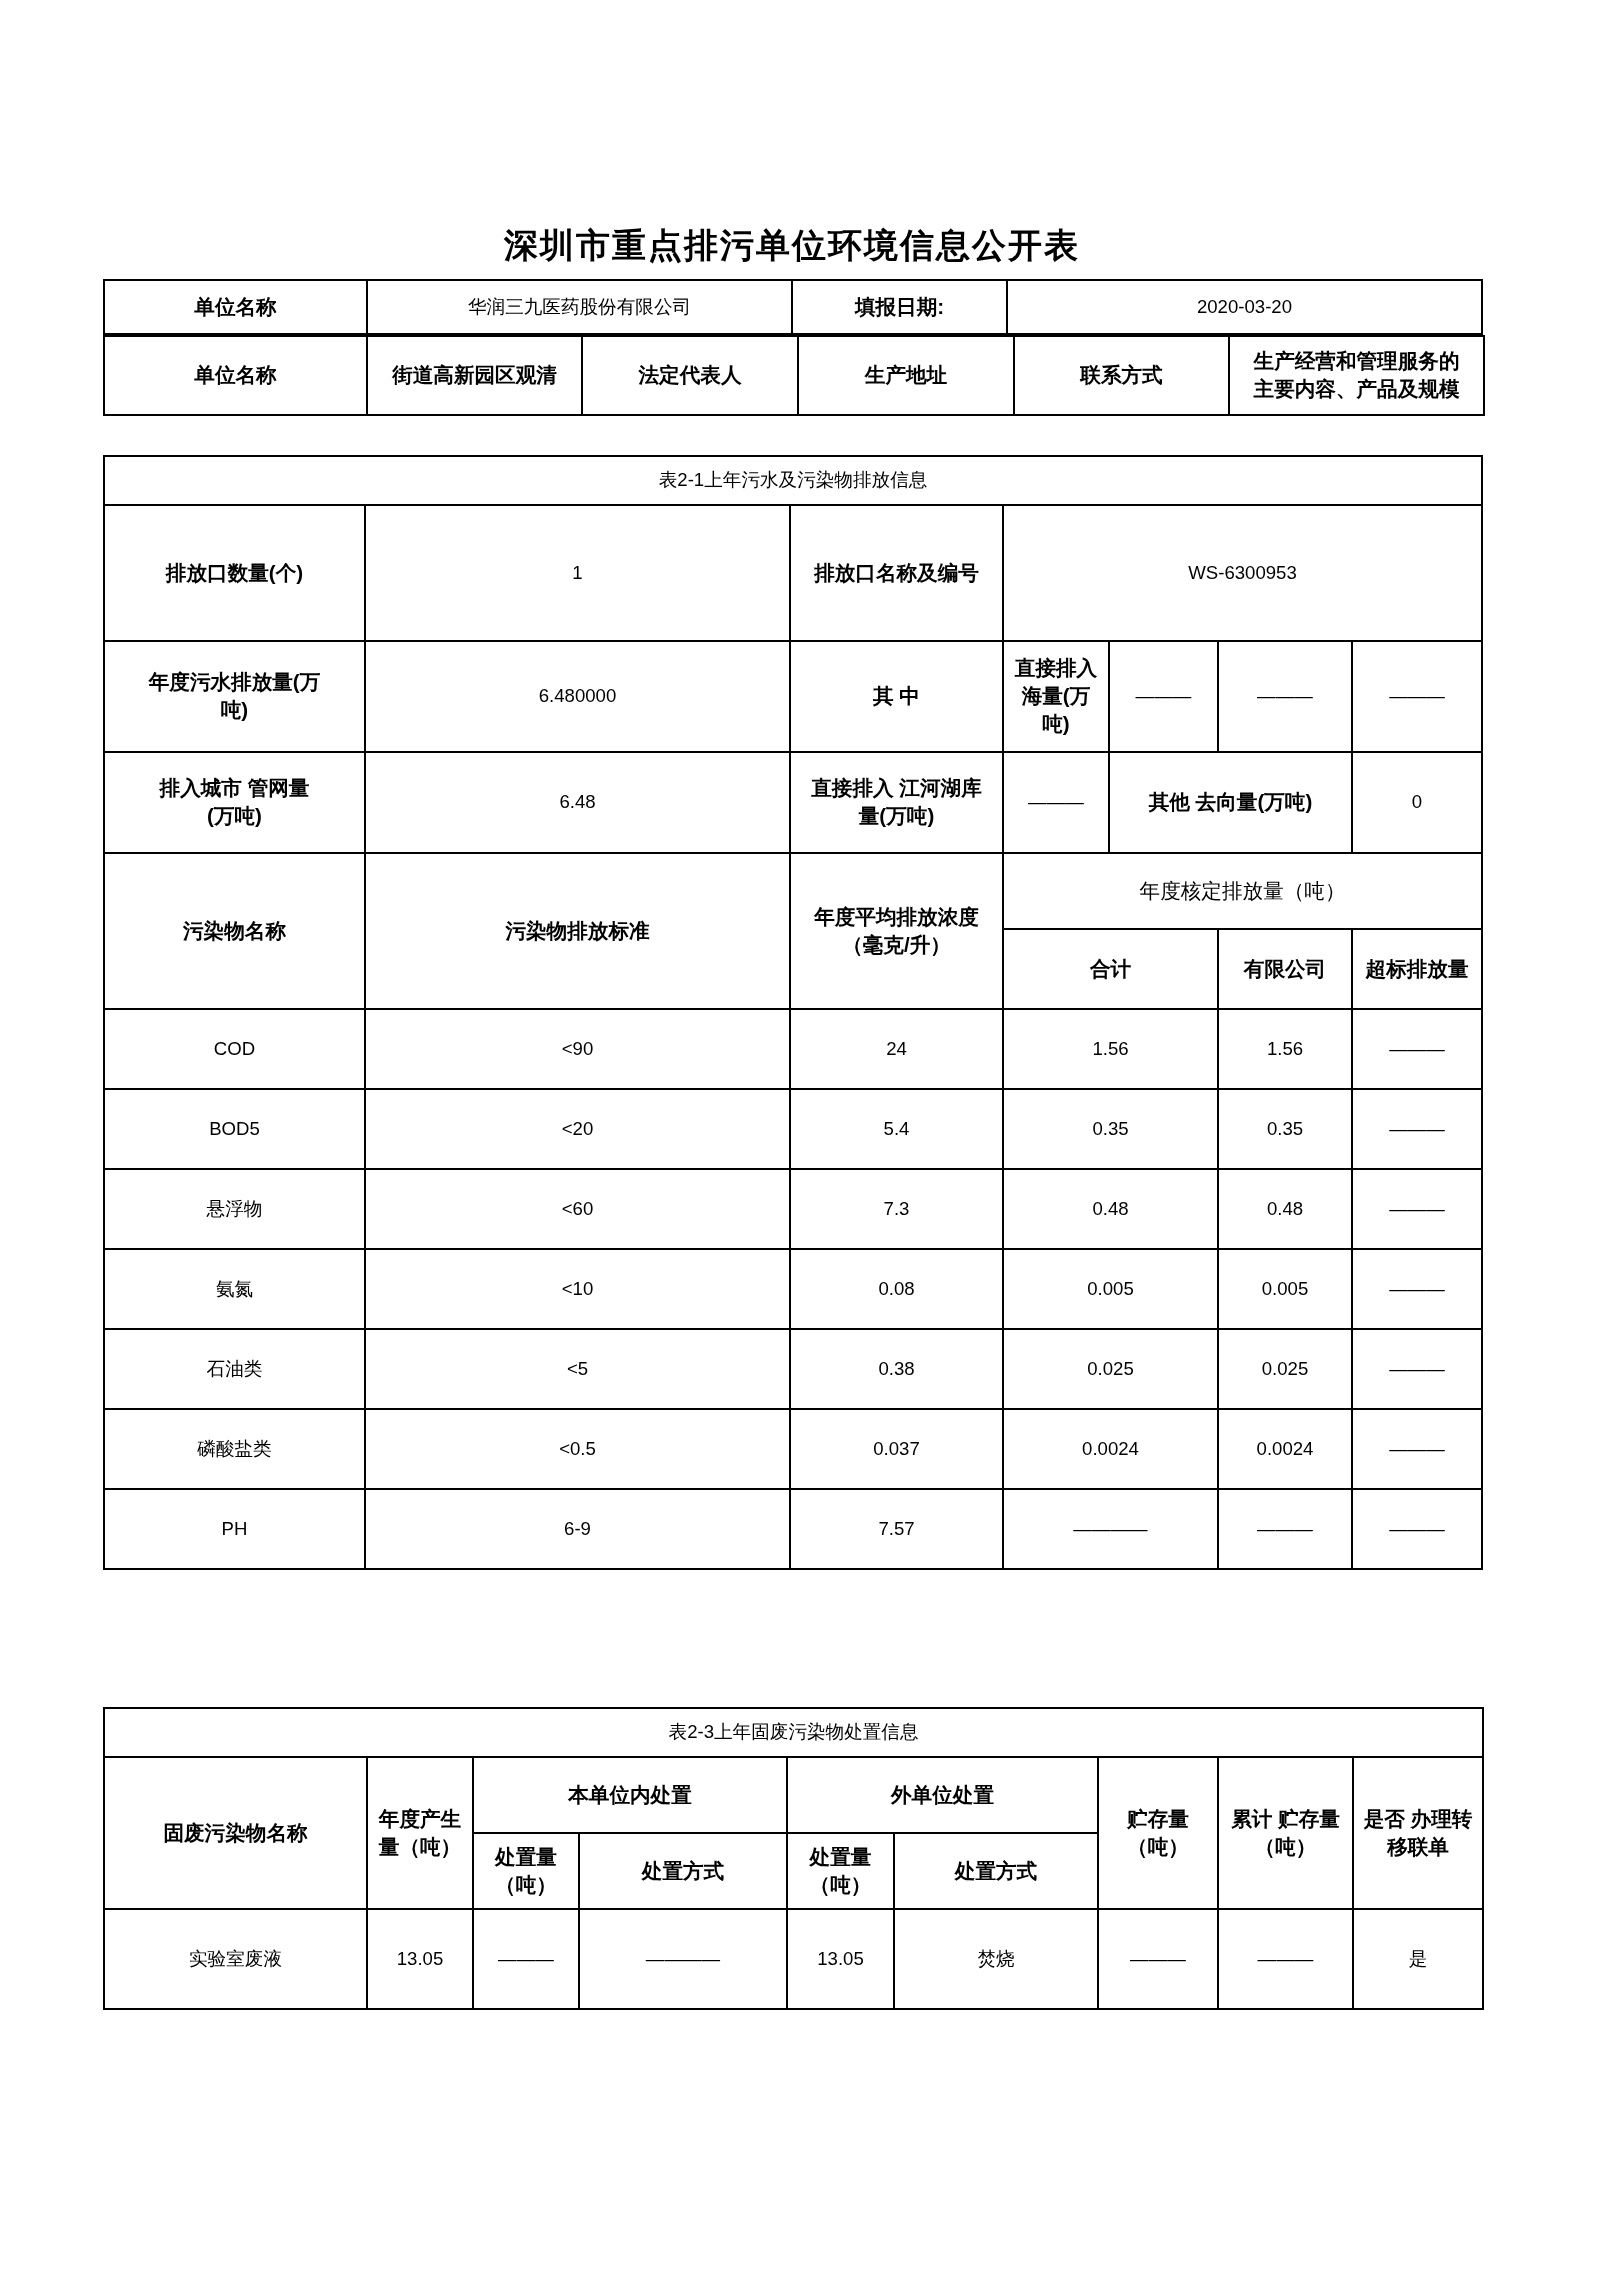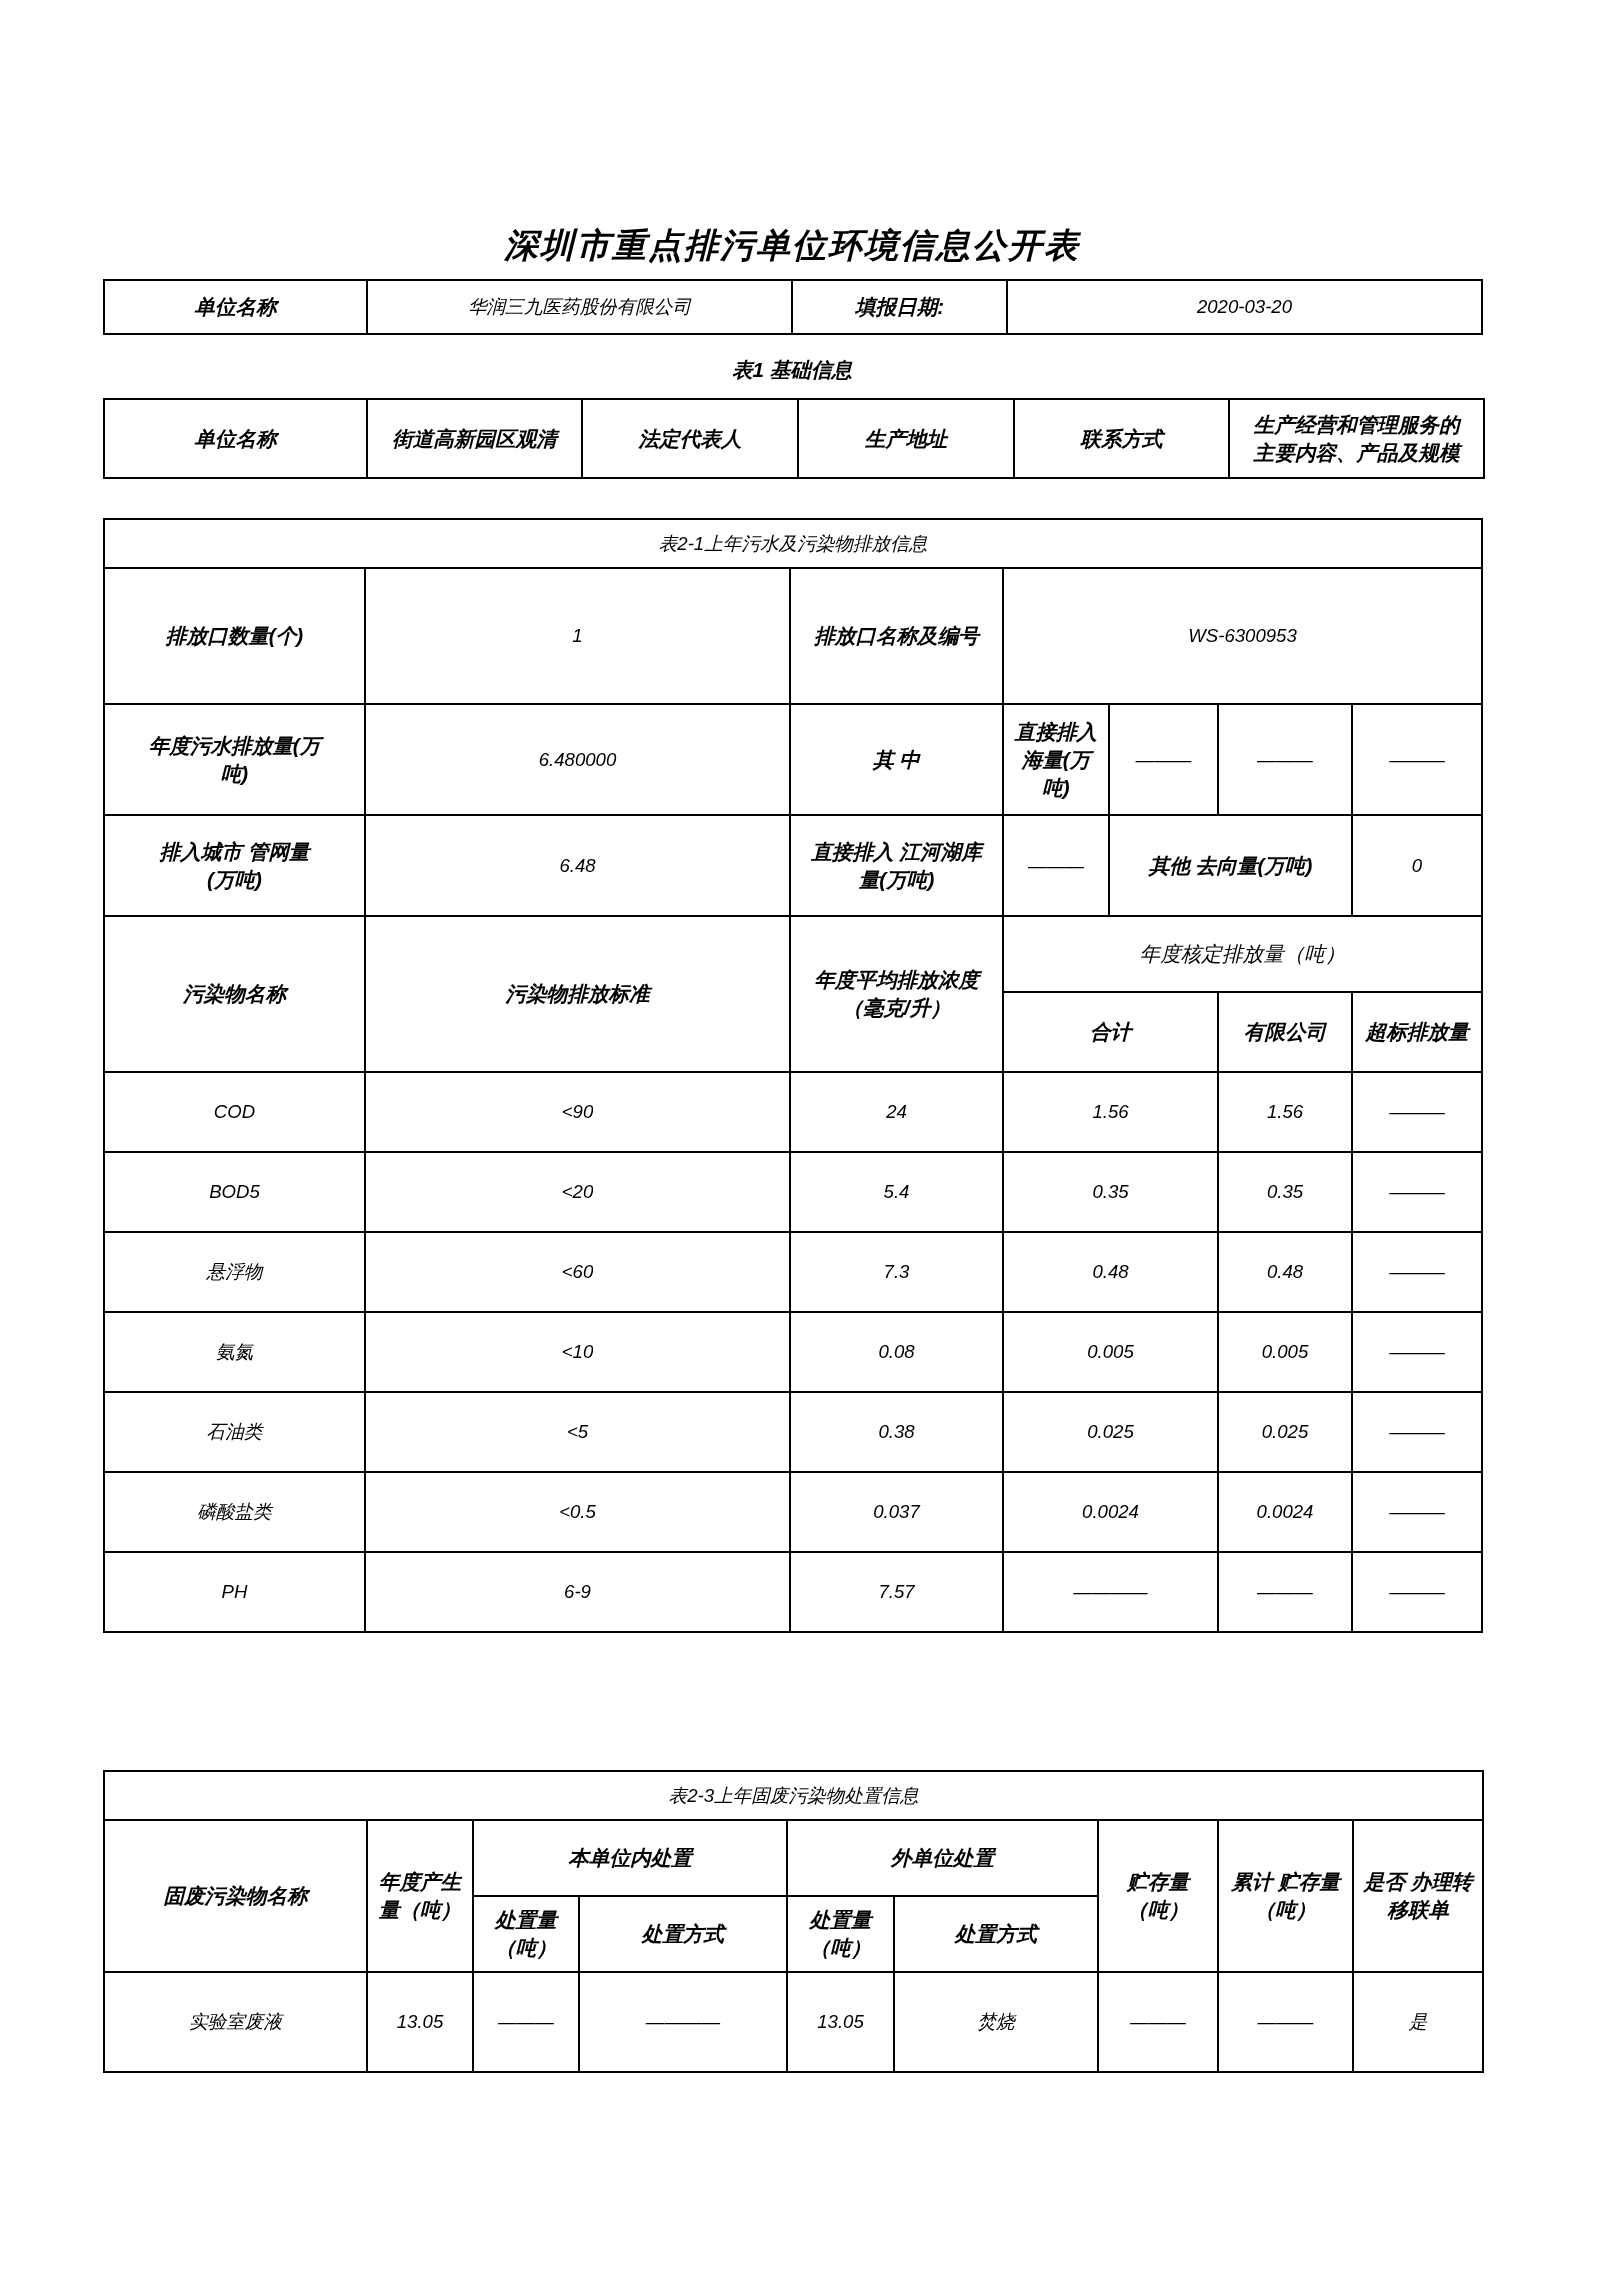--- a/index.html
+++ b/index.html
@@ -4,21 +4,21 @@
 <style>
   html,body { margin:0; padding:0; background:#ffffff; }
   .page {
     position:relative;
     width:1621px; height:2293px;
     background:#ffffff;
     color:#000;
     font-family:"Liberation Sans", sans-serif;
     overflow:hidden;
   }
-  .content { margin-left:103px; width:1378px;font-style:italic; }
+  .content { margin-left:103px; width:1378px; }
 
   .doc-title {
     margin:0; padding-top:223px;
     text-align:center;
     font-size:34px; font-weight:bold;
     letter-spacing:2px;
   }
 
   table.t {
     border-collapse:collapse;
@@ -82,21 +82,20 @@
       <tbody>
           <tr class="rh49">
         <th>单位名称</th>
         <td>华润三九医药股份有限公司</td>
         <th>填报日期:</th>
         <td>2020-03-20</td>
       </tr>
     </tbody>
       </table>
 
-    <div class="tbl-caption">表1 基础信息</div>
 
     <table class="t t1">
       <colgroup>
           <col style="width:263px">
           <col style="width:215px">
           <col style="width:216px">
           <col style="width:216px">
           <col style="width:215px">
           <col style="width:255px">
         </colgroup>

